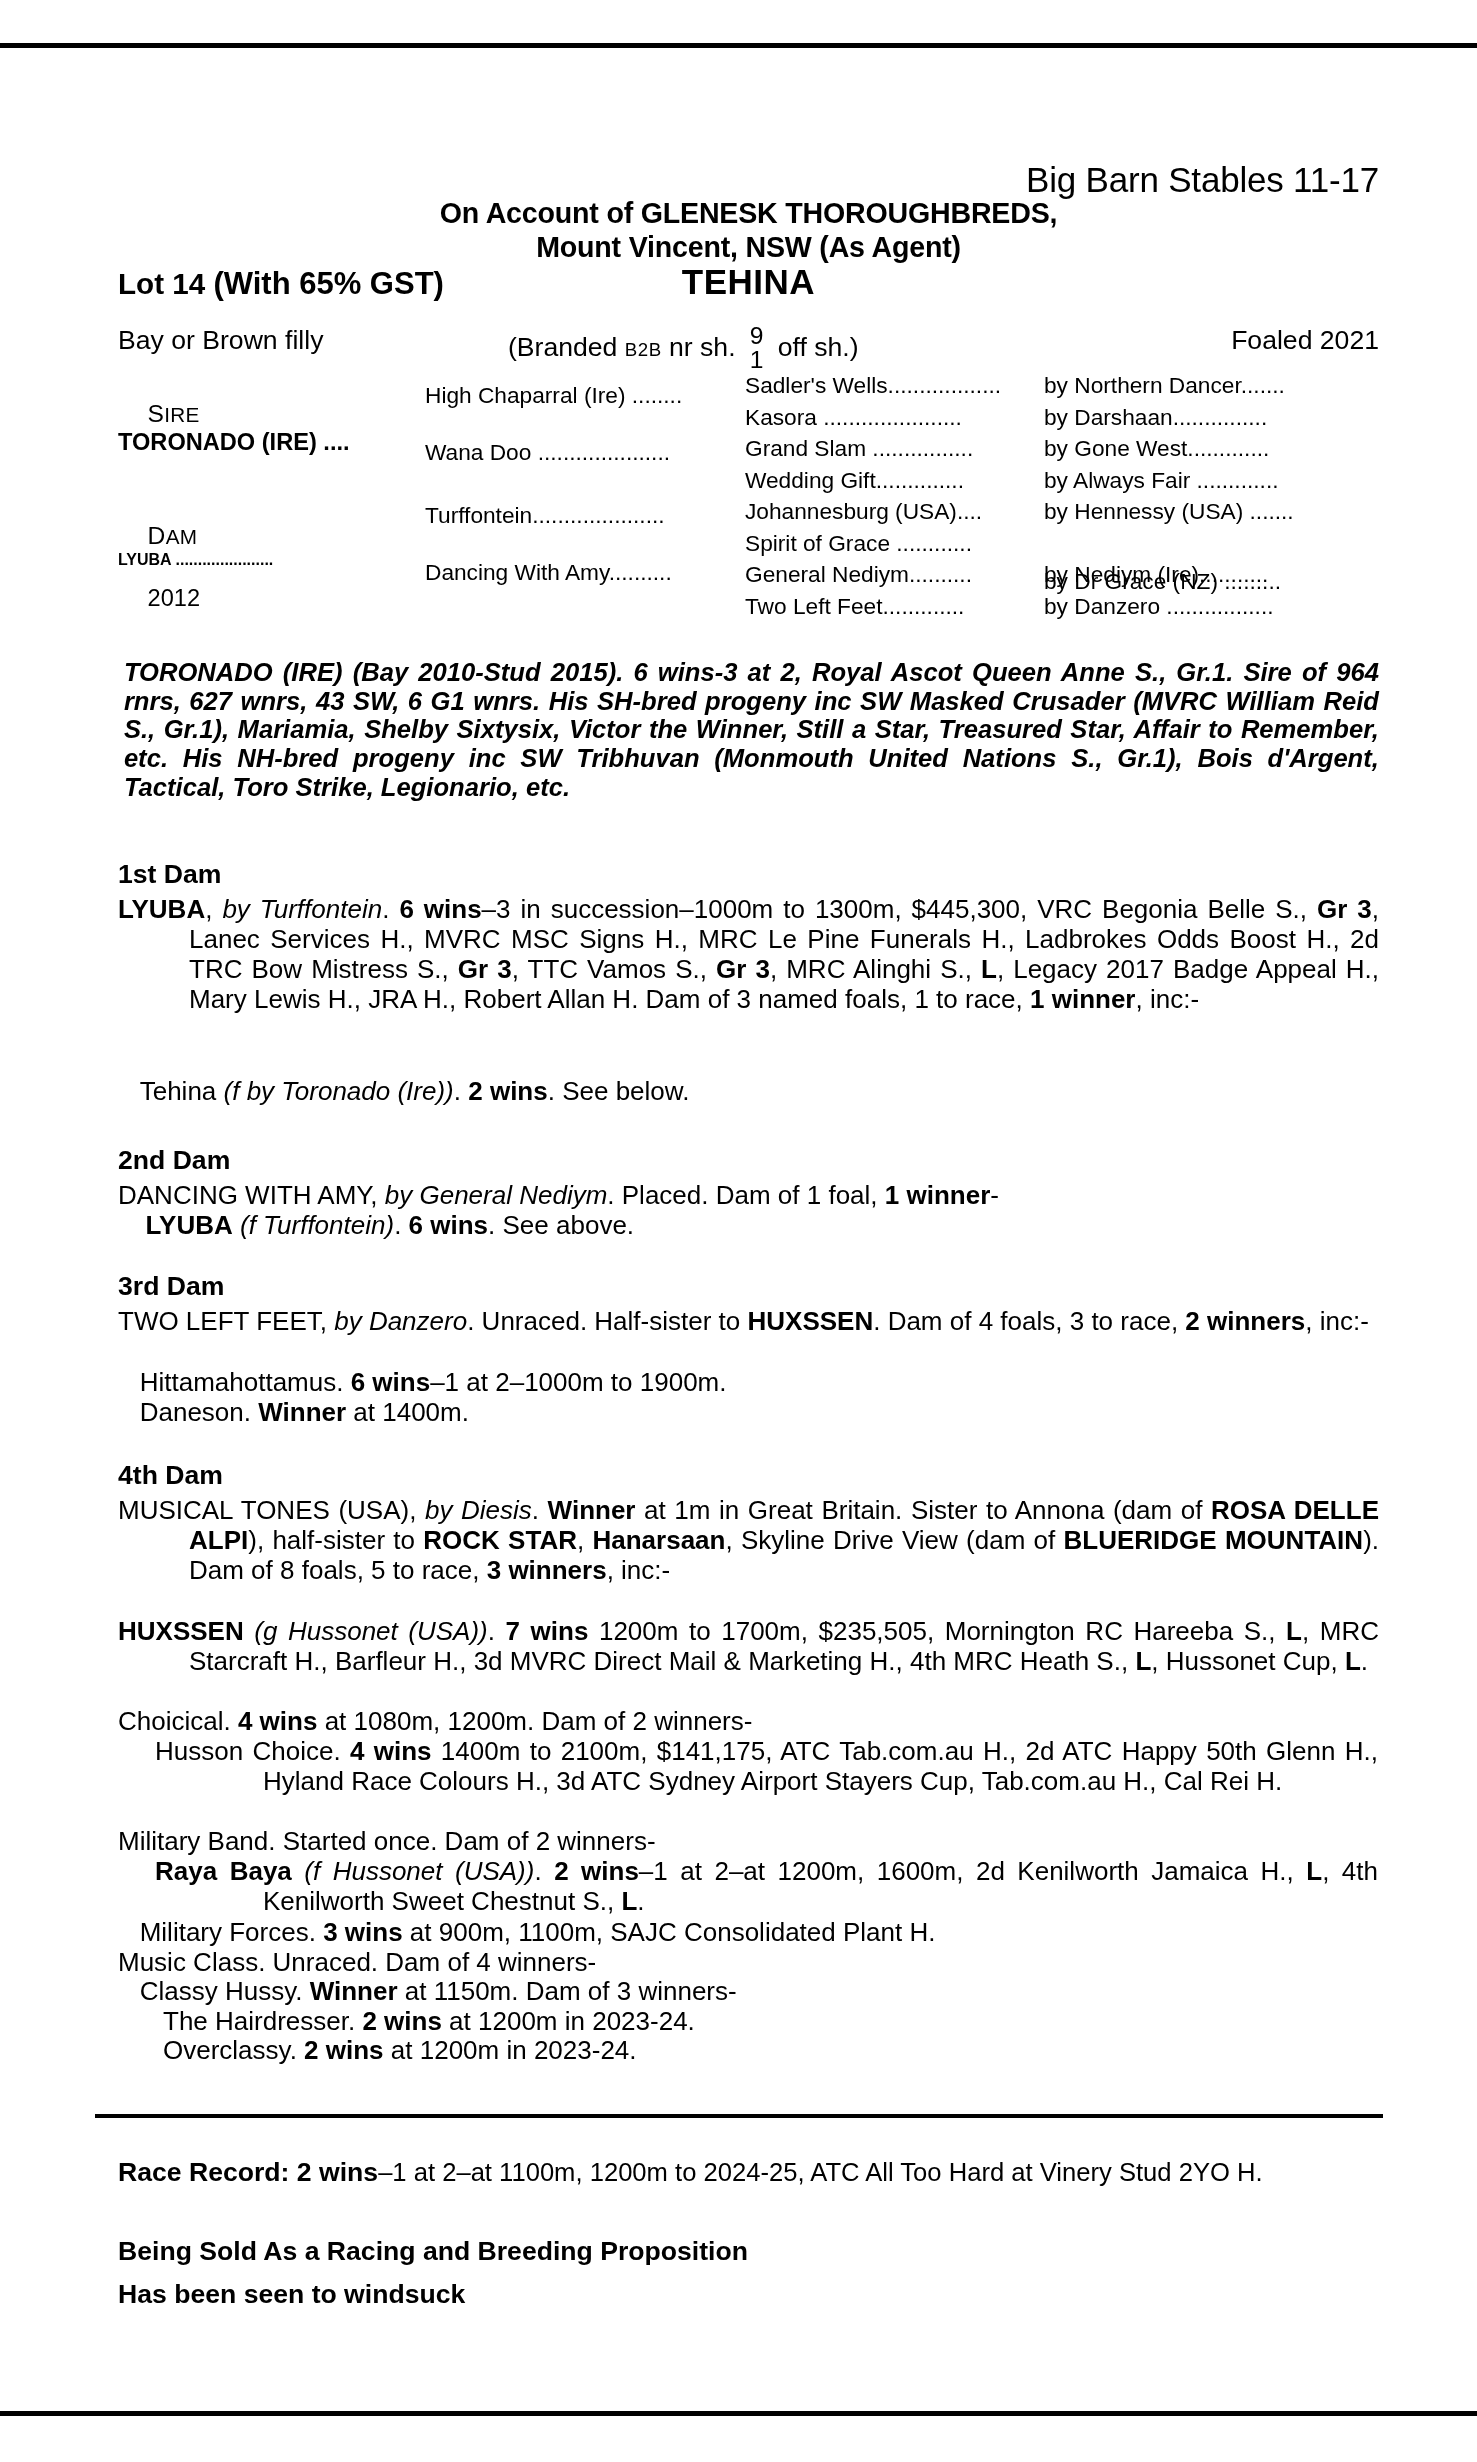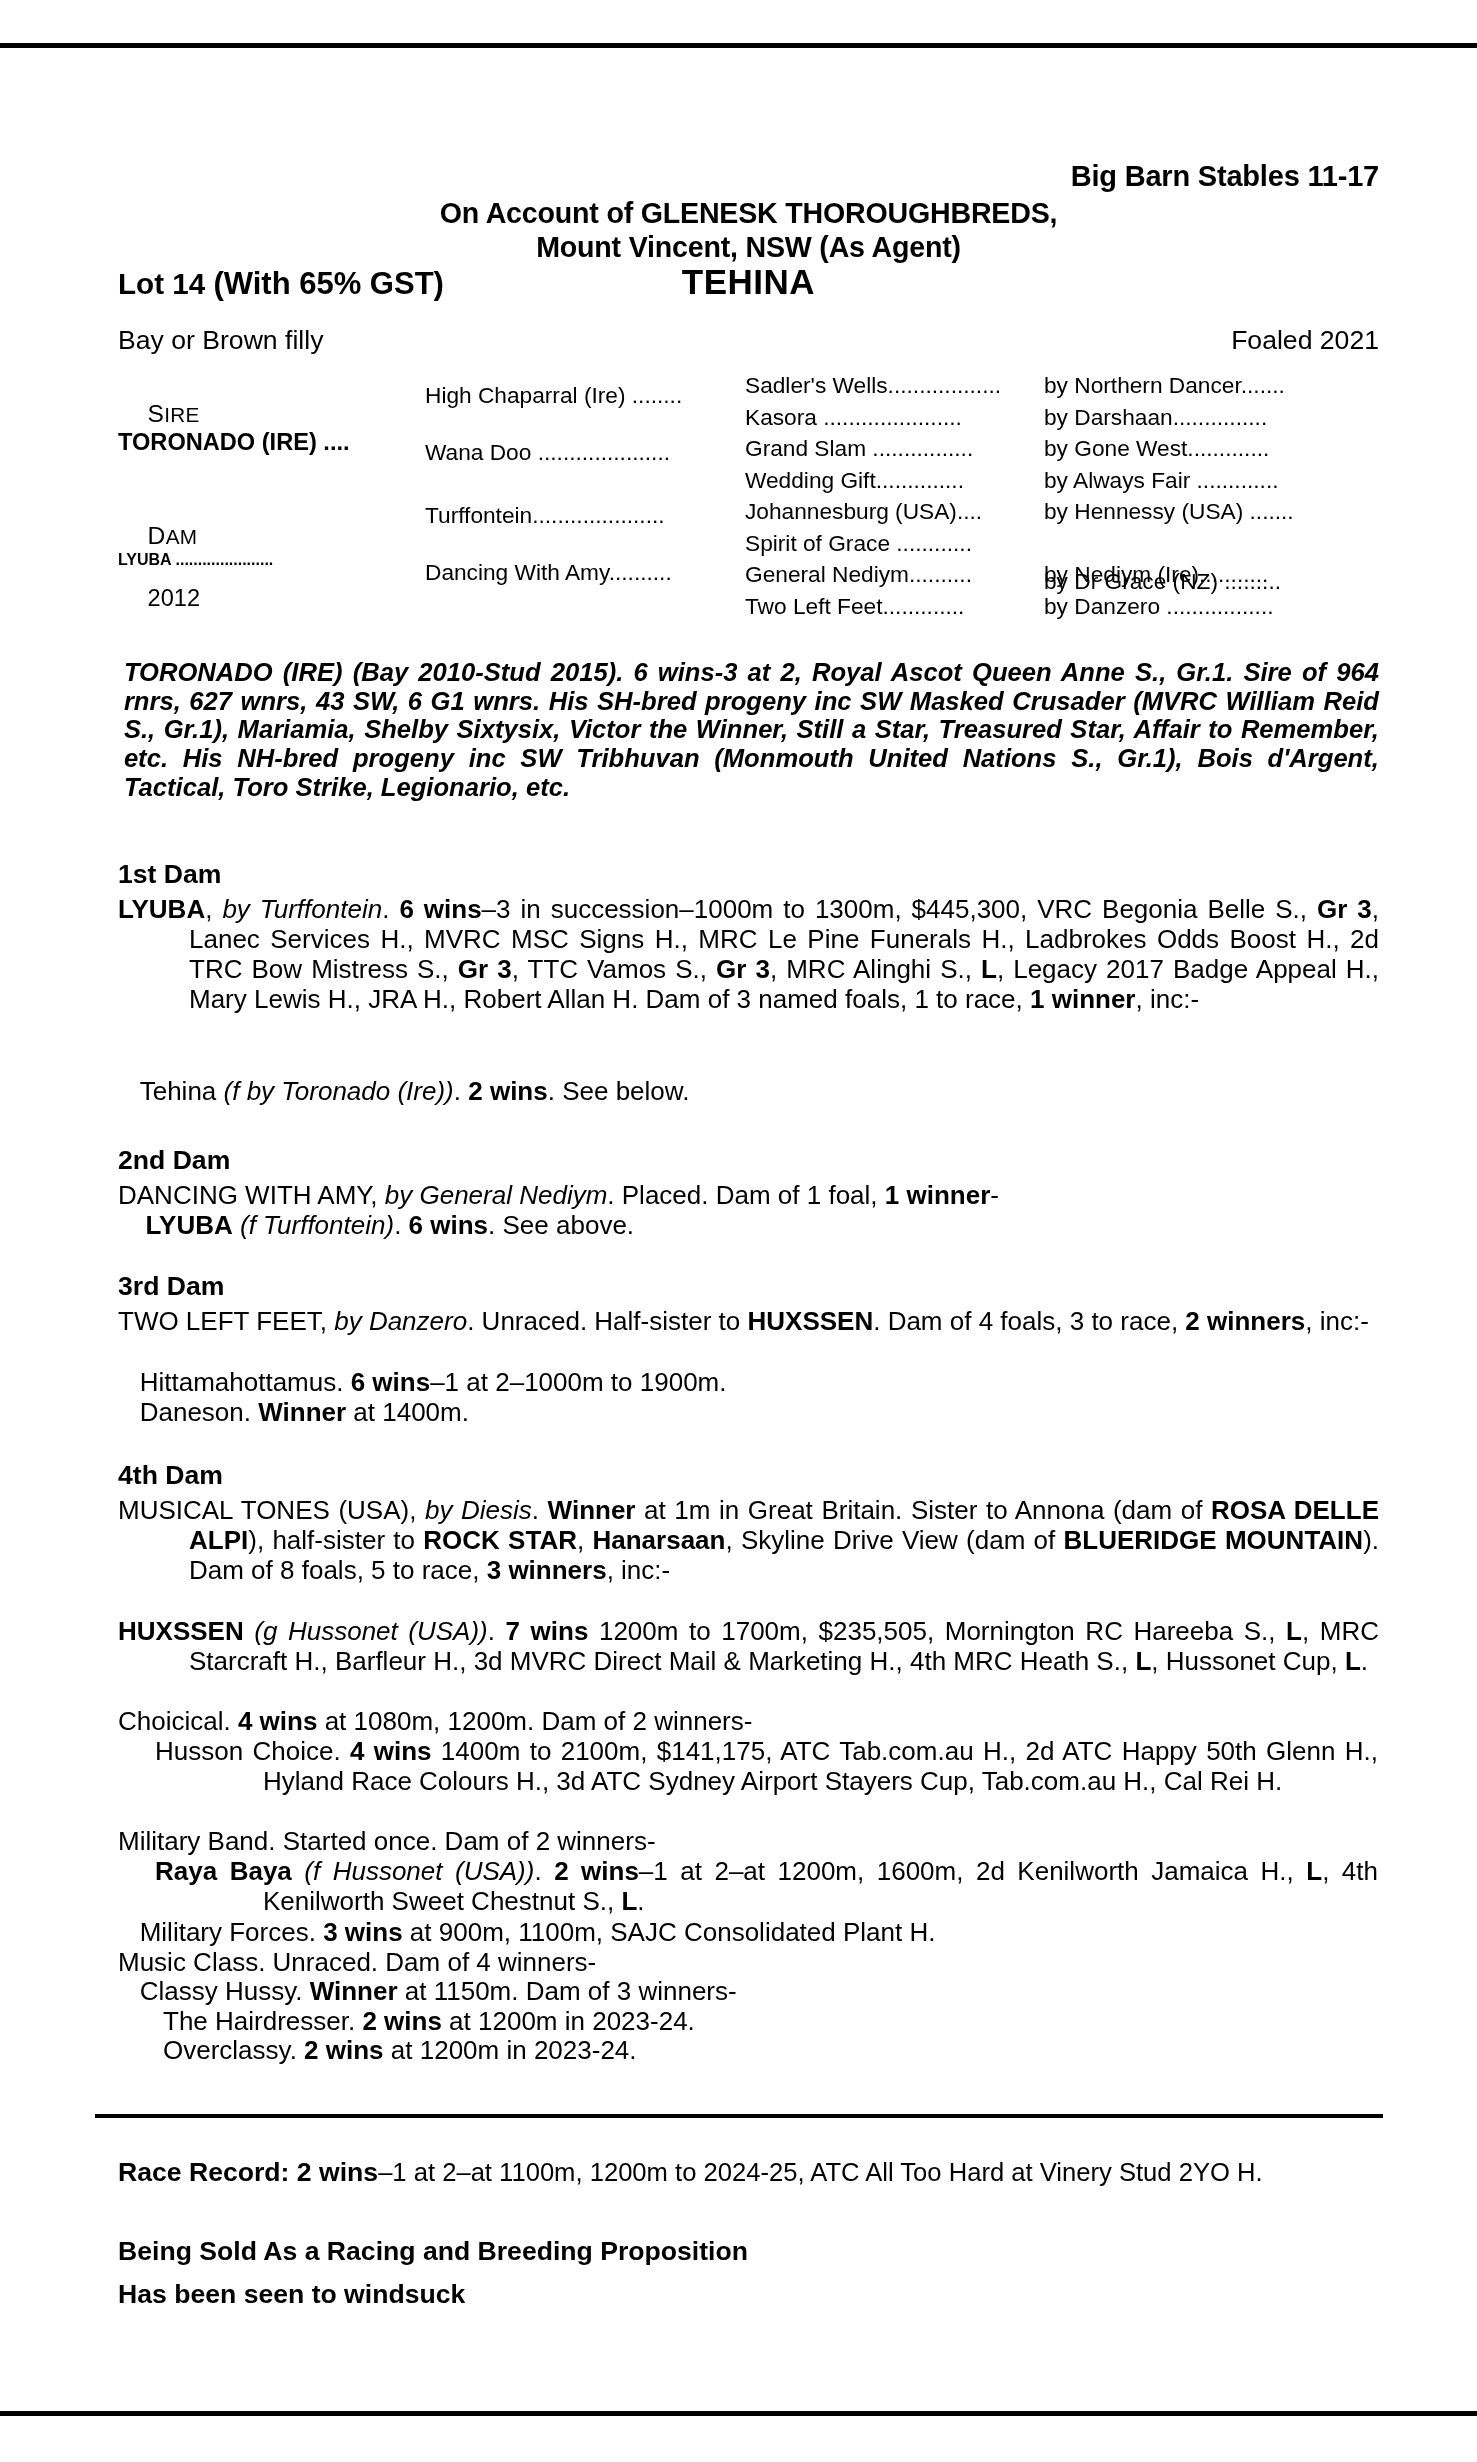--- a/index.html
+++ b/index.html
@@ -50,22 +50,22 @@
     width: 1261px;
   }
 
   
   .vendor-line {
     position: absolute;
     top: 160px;
     left: 0;
     width: 1261px;
     text-align: right;
-    font-weight: bold;
-    font-size: 29px;
+    font-weight: normal;
+    font-size: 35px;
     letter-spacing: -0.2px;
     white-space: nowrap;
   }
   .account-line {
     position: absolute;
     top: 197px;
     left: 0;
     width: 1261px;
     text-align: center;
     font-weight: bold;
@@ -225,20 +225,30 @@
     <div class="lot-row">
       <div class="lot-label">
         <span>Lot 14</span>
         <span class="gst">(With 65% GST)</span>
       </div>
       <div class="horse-name">TEHINA</div>
     </div>
 
     <div class="desc-row">
       <div class="desc-colour">Bay or Brown filly</div>
+      <div class="desc-brand">
+        <span>(Branded</span>
+        <span class="brand-code">B2B</span>
+        <span>nr sh.</span>
+        <span class="frac">
+          <span>9</span>
+          <span>1</span>
+        </span>
+        <span>off sh.)</span>
+      </div>
       <div class="desc-foaled">Foaled 2021</div>
     </div>
 
     <div class="ped">
 
       <div class="ped-col c1">
         <div class="cell small-caps-lbl" style="left:29.6px; top:17.7px;">
           <span class="cap">S</span>IRE
         </div>
         <div class="cell bold" style="left:0px; top:47px; font-size:23.6px;">

